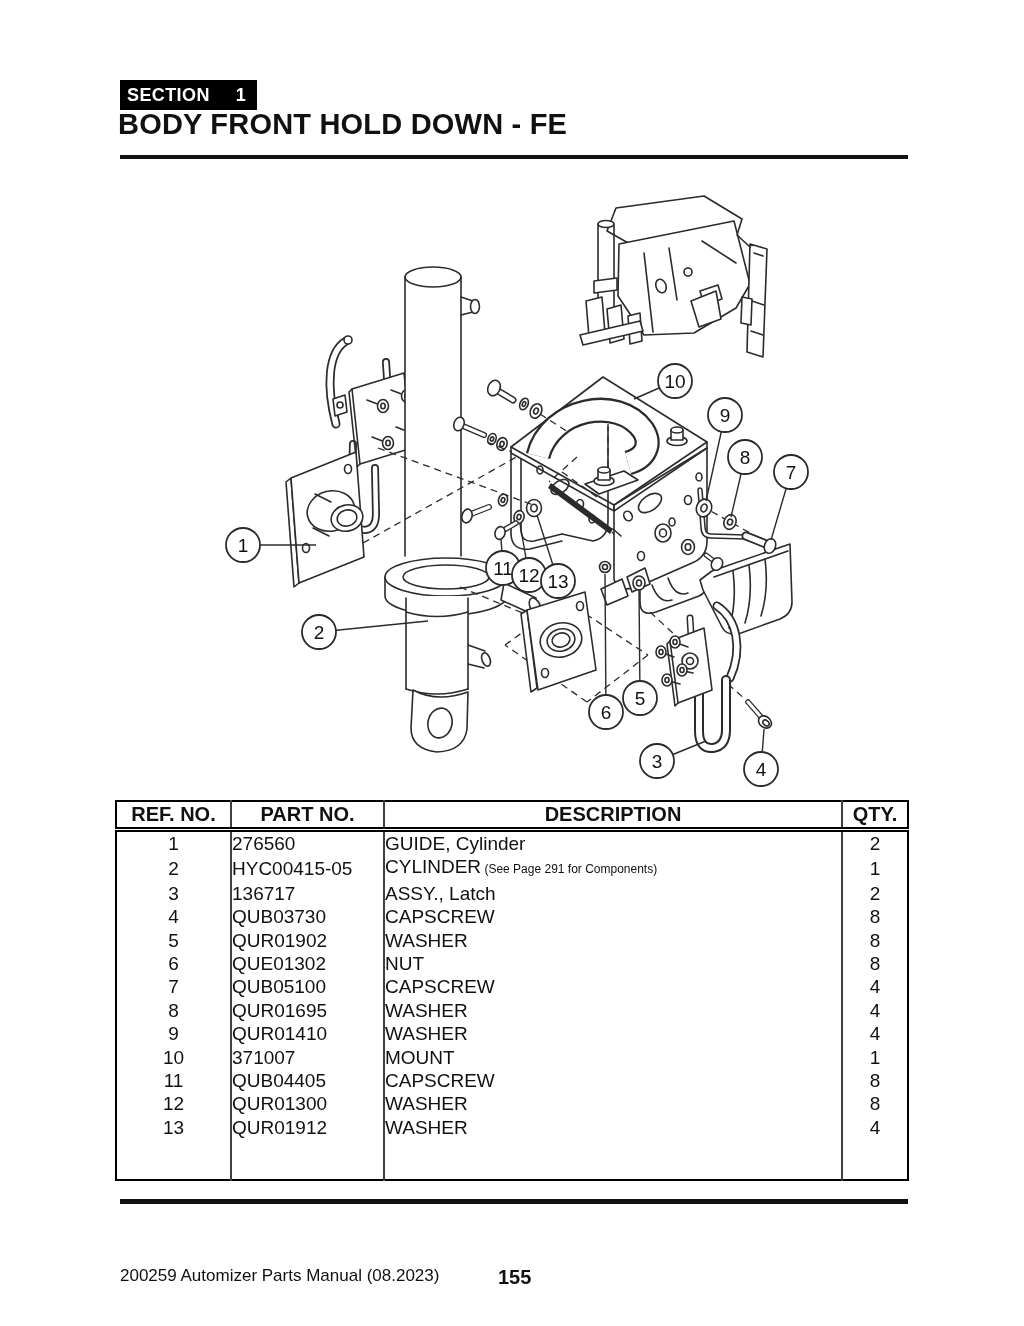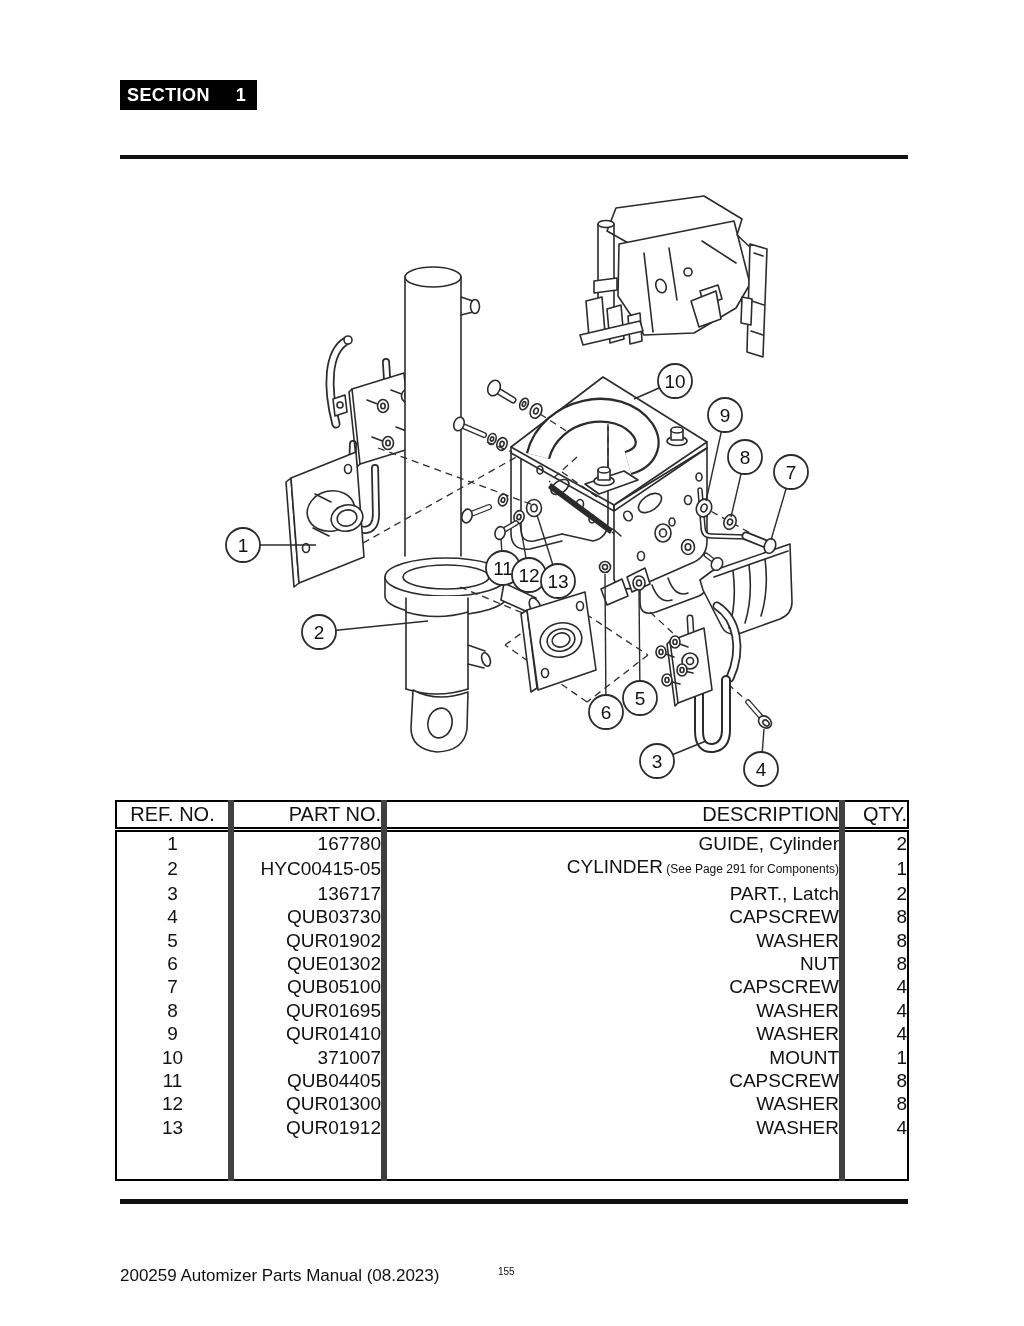--- a/index.html
+++ b/index.html
@@ -24,41 +24,42 @@
   .bo{fill:none;stroke:#2b2b2b;stroke-linecap:round;}
   .bi{fill:none;stroke:#fff;stroke-linecap:round;}
   .hsA{fill:none;stroke:#2b2b2b;stroke-width:25;stroke-linecap:butt;}
   .hsB{fill:none;stroke:#fff;stroke-width:20.5;stroke-linecap:butt;}
   .leader{stroke:#2b2b2b;stroke-width:1.4;}
   .bubble{fill:#fff;stroke:#2b2b2b;stroke-width:1.8;}
   .bubble-num{font-family:"Liberation Sans",sans-serif;font-size:19px;fill:#111;text-anchor:middle;}
   
   table.parts{position:absolute;left:115px;top:800px;width:794px;border-collapse:collapse;
               table-layout:fixed;font-size:19px;border:2px solid #000;}
-  table.parts th{border-bottom:5px double #000;font-size:20px;font-weight:normal;height:25px;
+  table.parts th{border-bottom:5px double #000;font-size:20px;font-weight:bold;height:25px;
                  text-align:center;padding:0;}
-  table.parts th + th, table.parts td + td{border-left:6px solid #404040;text-align:right;}
+  table.parts th + th, table.parts td + td{border-left:2px solid #404040;}
   table.parts td{height:23.4px;line-height:23.4px;padding:0;white-space:nowrap;overflow:hidden;}
   td.c-ref{text-align:center;}
   td.c-part{padding-left:10px;}
   td.c-desc{padding-left:9px;}
   td.c-qty{text-align:center;}
   .note{font-size:12px;}
   tr.filler td{height:40px;}
   
   .footer-left{position:absolute;left:120px;top:1266px;font-size:17px;}
-  .footer-page{position:absolute;left:498px;top:1266px;font-size:10px;}
+  .footer-page{position:absolute;left:498px;top:1266px;font-size:20px;font-weight:bold;}
 </style>
 </head>
 <body>
 
 <div class="page">
 
   <div class="badge"><span>SECTION</span><span class="num">1</span></div>
 
+  <h1 class="title">BODY FRONT HOLD DOWN - FE</h1>
   <div class="rule rule-top"></div>
 
   <svg class="diagram" viewBox="0 0 1024 1326" xmlns="http://www.w3.org/2000/svg">
 
     <g>
       <path class="fw" d="M607,231 L616,208 L704,196 L742,219 L737,235 L646,253 Z"></path>
       <path class="fw" d="M619,244 L734,221 L750,284 L736,308 L694,333 L644,335 L618,296 Z"></path>
       <path class="ln" d="M644,253 L653,332"></path>
       <path class="ln" d="M669,248 L677,300"></path>
       <path class="ln" d="M702,241 L736,263"></path>
@@ -364,34 +365,34 @@
       <tr>
           <th>REF. NO.</th>
           <th>PART NO.</th>
           <th>DESCRIPTION</th>
           <th>QTY.</th>
         </tr>
     </thead>
     <tbody>
         <tr>
           <td class="c-ref">1</td>
-          <td class="c-part">167780</td>
+          <td class="c-part">276560</td>
           <td class="c-desc"><span>GUIDE, Cylinder</span></td>
           <td class="c-qty">2</td>
         </tr>
         <tr>
           <td class="c-ref">2</td>
           <td class="c-part">HYC00415-05</td>
           <td class="c-desc"><span>CYLINDER</span><span class="note"> (See Page 291 for Components)</span></td>
           <td class="c-qty">1</td>
         </tr>
         <tr>
           <td class="c-ref">3</td>
           <td class="c-part">136717</td>
-          <td class="c-desc"><span>PART., Latch</span></td>
+          <td class="c-desc"><span>ASSY., Latch</span></td>
           <td class="c-qty">2</td>
         </tr>
         <tr>
           <td class="c-ref">4</td>
           <td class="c-part">QUB03730</td>
           <td class="c-desc"><span>CAPSCREW</span></td>
           <td class="c-qty">8</td>
         </tr>
         <tr>
           <td class="c-ref">5</td>

